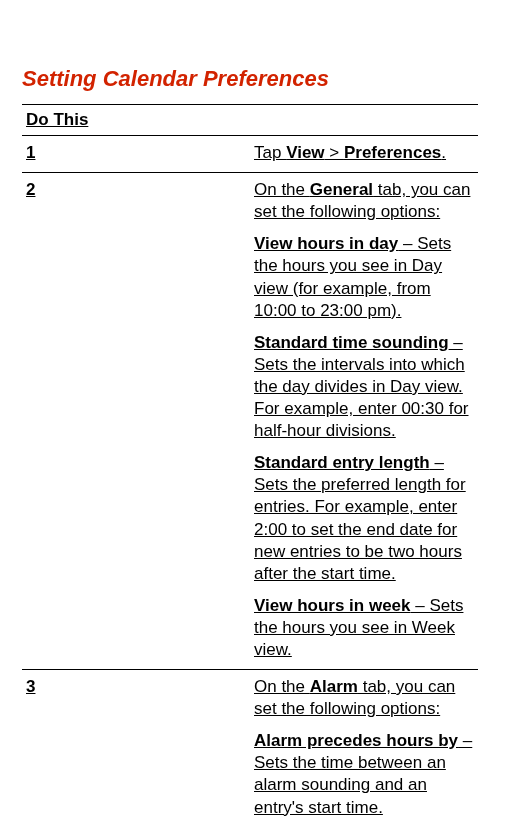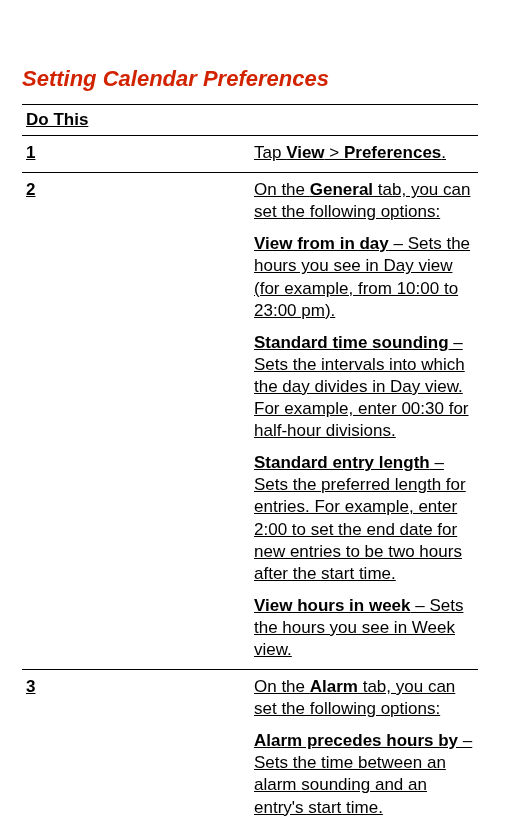--- a/index.html
+++ b/index.html
@@ -92,21 +92,21 @@
       </td>
     </tr>
 
     <tr>
       <td class="num">2</td>
       <td>
         <p class="para">
           <span>On the </span><span class="cond">General</span><span> tab, you can set the following options:</span>
         </p>
         <p class="para">
-          <span class="cond">View from in day</span><span> – Sets the hours you see in Day view (for example, from 10:00 to 23:00 pm).</span>
+          <span class="cond">View hours in day</span><span> – Sets the hours you see in Day view (for example, from 10:00 to 23:00 pm).</span>
         </p>
         <p class="para">
           <span class="cond">Standard time sounding</span><span> – Sets the intervals into which the day divides in Day view. For example, enter 00:30 for half-hour divisions.</span>
         </p>
         <p class="para">
           <span class="cond">Standard entry length</span><span> – Sets the preferred length for entries. For example, enter 2:00 to set the end date for new entries to be two hours after the start time.</span>
         </p>
         <p class="para">
           <span class="cond">View hours in week</span><span> – Sets the hours you see in Week view.</span>
         </p>

